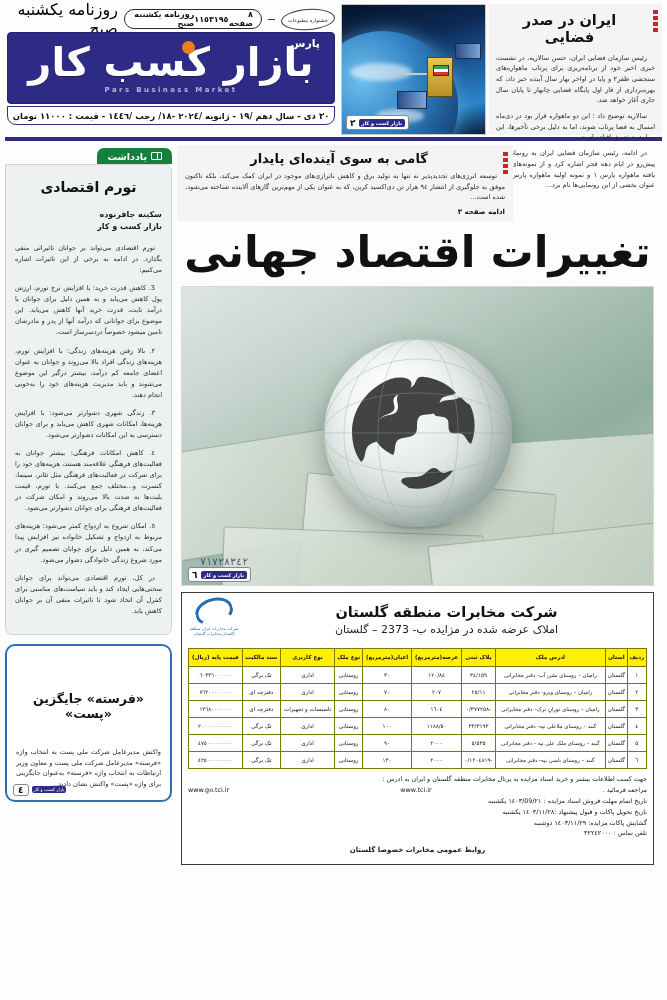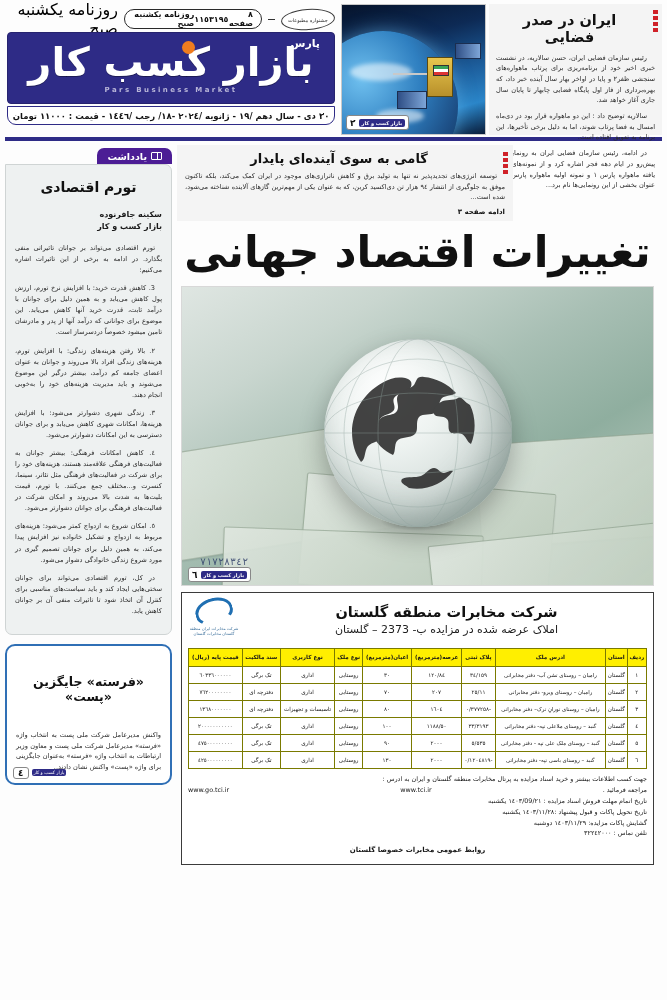--- a/index.html
+++ b/index.html
@@ -168,21 +168,21 @@
     text-align: center; font-size: 13px; font-weight: bold; color: #111;
     margin: 0 14px 5px 2px;
   }
   .promo .cont {
     font-size: 7px; font-weight: bold; color: #111; text-align: right; margin-top: 3px;
   }
 
   
   .note-tab {
     display: inline-flex; flex-direction: row-reverse; align-items: center; gap: 4px;
-    background: #4c1d95; color: #fff; font-size: 9.5px; font-weight: bold;
+    background: #15803d; color: #fff; font-size: 9.5px; font-weight: bold;
     border-radius: 7px 7px 0 0; padding: 3px 10px 2px 10px;
   }
   .note-tab .bk {
     display: inline-block; width: 11px; height: 8px;
     border: 1.4px solid #fff; border-radius: 1px;
     position: relative;
   }
   .note-tab .bk:after {
     content: ""; position: absolute; left: 50%; top: -1.4px; bottom: -1.4px;
     width: 1.4px; background: #fff;
@@ -197,21 +197,21 @@
   .note-byline {
     text-align: right; font-size: 8px; font-weight: bold; color: #1a1a1a; line-height: 1.5;
     margin-bottom: 10px;
   }
   .note-body { font-size: 6.6px; line-height: 1.68; color: #2b2b2b; text-align: justify; }
   .note-body p { margin-bottom: 7px; text-indent: 7px; }
 
   .post-card {
     margin-top: 9px; position: relative;
     border: 2px solid #2f6fb5; border-radius: 10px;
-    background: #fff; padding: 10px 9px 10px 9px; min-height: 120px;
+    background: #fff; padding: 27px 9px 10px 9px; min-height: 120px;
   }
   .post-title {
     text-align: center; font-size: 12.5px; font-weight: bold; color: #111;
     margin: 18px 0 26px 0;
   }
   .post-body { font-size: 6.6px; line-height: 1.62; color: #2b2b2b; text-align: justify; }
   .post-badge {
     position: absolute; left: 6px; bottom: 4px;
     display: flex; flex-direction: row-reverse; align-items: center; gap: 3px;
   }

